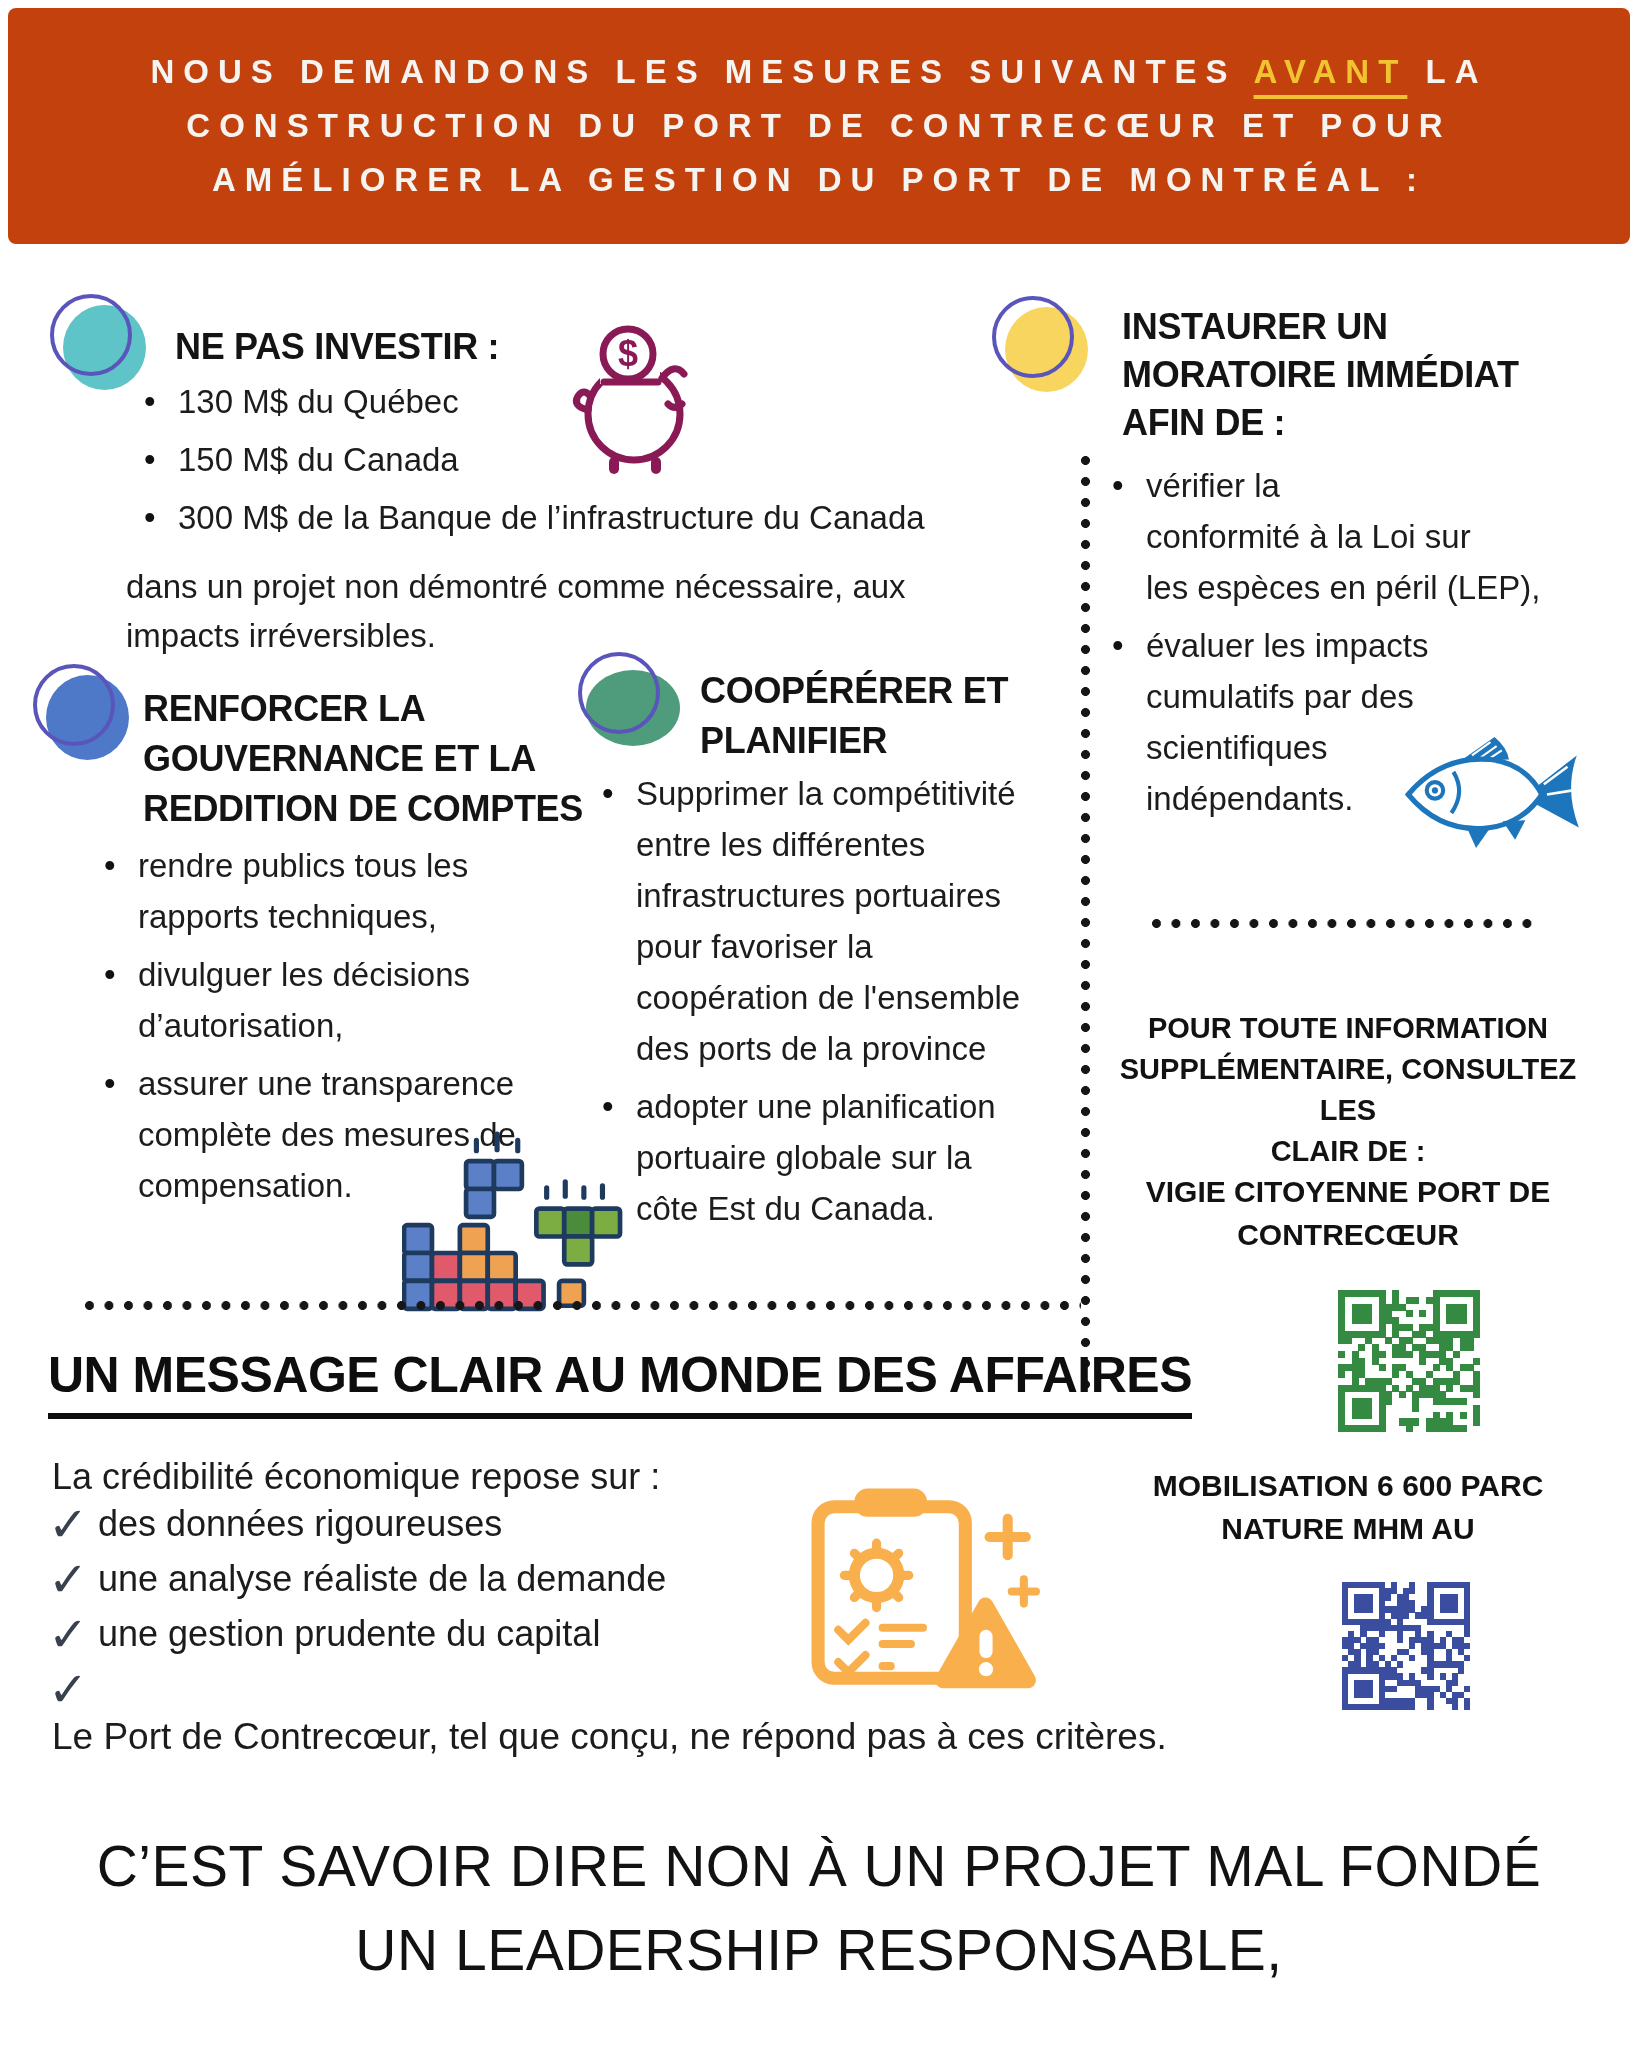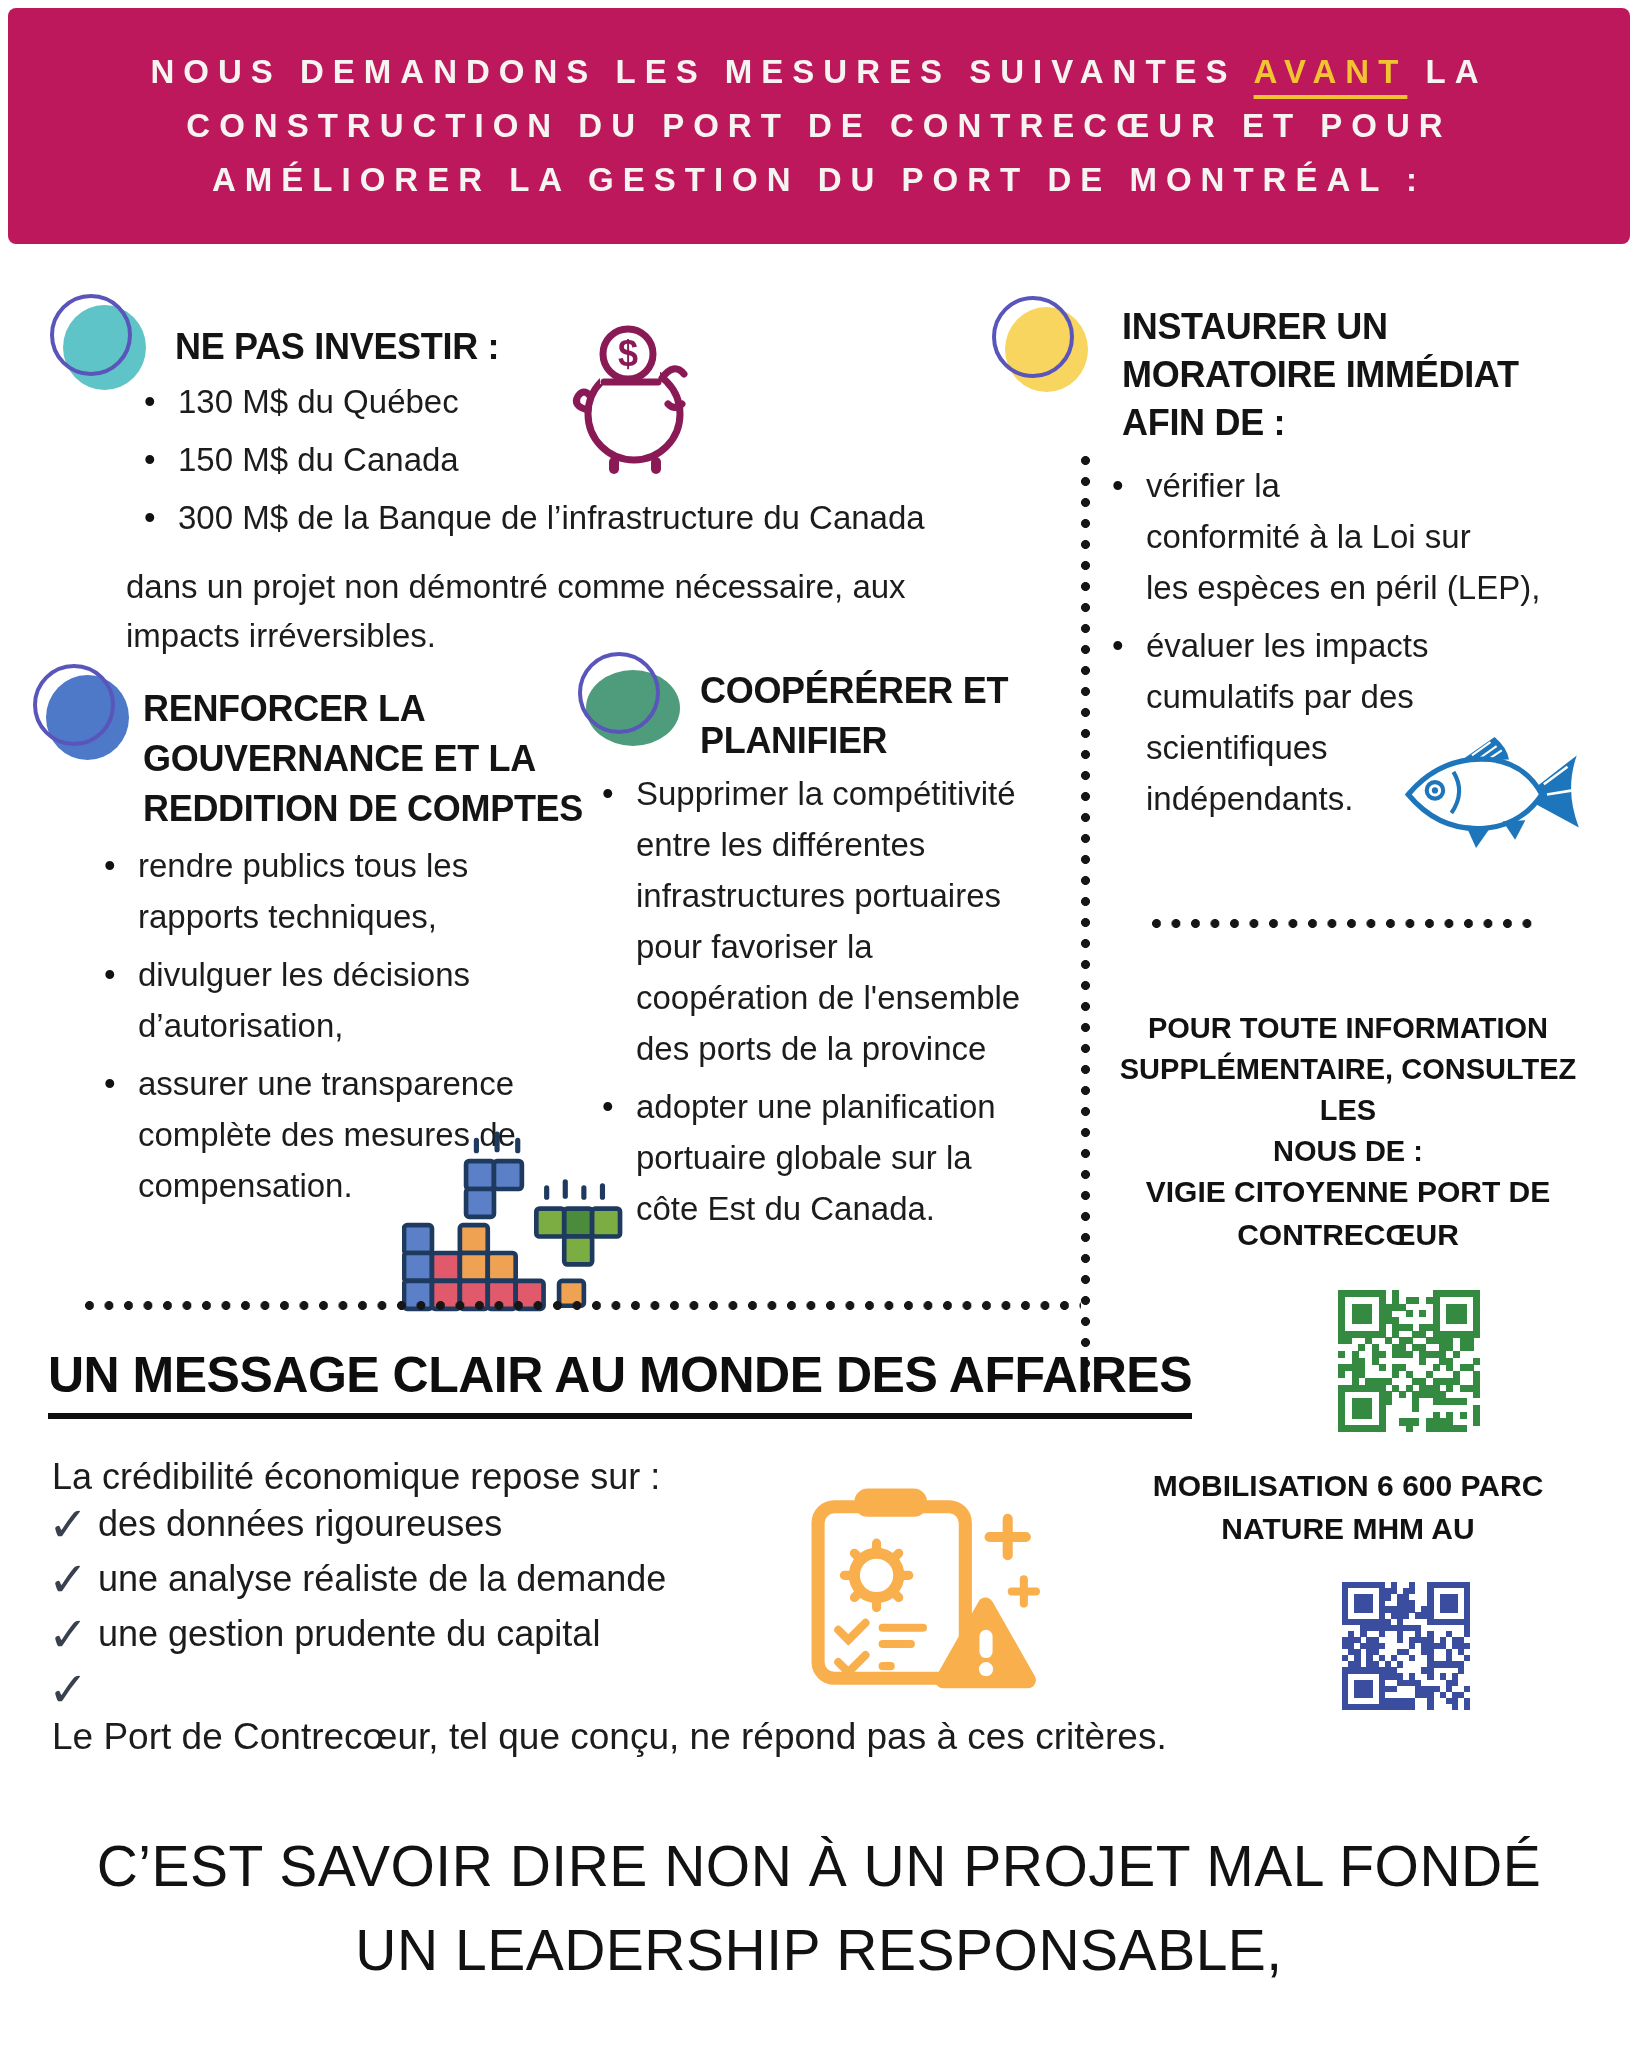--- a/index.html
+++ b/index.html
@@ -4,21 +4,21 @@
 <style>
   html,body{margin:0;padding:0;background:#ffffff;}
   #page{
     position:relative;width:1638px;height:2048px;background:#ffffff;overflow:hidden;
     font-family:"Liberation Sans","DejaVu Sans",sans-serif;color:#161616;
   }
   .abs{position:absolute;}
   .pre{white-space:pre-line;}
 
   
-  #banner{left:8px;top:8px;width:1622px;height:236px;background:#be185d;border-radius:8px;
+  #banner{left:8px;top:8px;width:1622px;height:236px;background:#c2410c;border-radius:8px;
           display:flex;align-items:center;justify-content:center;}
   #banner .txt{color:#f5f4f1;font-weight:700;font-size:33px;letter-spacing:9px;
                line-height:54px;text-align:center;white-space:pre-line;}
   #banner .hl{color:var(--banner_highlight);text-decoration:underline;
               text-decoration-thickness:4px;text-underline-offset:12px;}
 
   
   .deco{width:96px;height:96px;}
   .deco .fill{position:absolute;left:13px;top:11px;width:83px;height:85px;border-radius:50%;}
   .deco.squash .fill{left:8px;top:18px;width:94px;height:76px;}
@@ -196,21 +196,21 @@
       <path d="M 100 88 L 112 106 L 122 87 Z" fill="var(--fish)"></path>
       <circle cx="34" cy="58" r="8" fill="#ffffff" stroke="var(--fish)" stroke-width="4"></circle>
       <circle cx="34" cy="58" r="3" fill="var(--fish)"></circle>
       <path d="M 52 40 Q 64 60 50 80" fill="none" stroke="var(--fish)" stroke-width="4"></path>
     </svg>
   </div>
 
   <div class="abs dots-h" style="left:1152px;top:918px;width:388px;"></div>
   <div class="abs info-h pre" style="left:1100px;top:1008px;width:496px;">POUR TOUTE INFORMATION
 SUPPLÉMENTAIRE, CONSULTEZ LES
-NOUS DE :</div>
+CLAIR DE :</div>
   <div class="abs site-h pre" style="left:1100px;top:1170px;width:496px;">VIGIE CITOYENNE PORT DE
 CONTRECŒUR</div>
   <div class="abs qr" style="left:1338px;top:1290px;width:142px;height:142px;"><svg viewBox="0 0 21 21" width="100%" height="100%" shape-rendering="crispEdges" fill="#348A40">
         <rect x="0" y="0" width="1.04" height="1.04"></rect>
         <rect x="1" y="0" width="1.04" height="1.04"></rect>
         <rect x="2" y="0" width="1.04" height="1.04"></rect>
         <rect x="3" y="0" width="1.04" height="1.04"></rect>
         <rect x="4" y="0" width="1.04" height="1.04"></rect>
         <rect x="5" y="0" width="1.04" height="1.04"></rect>
         <rect x="6" y="0" width="1.04" height="1.04"></rect>

